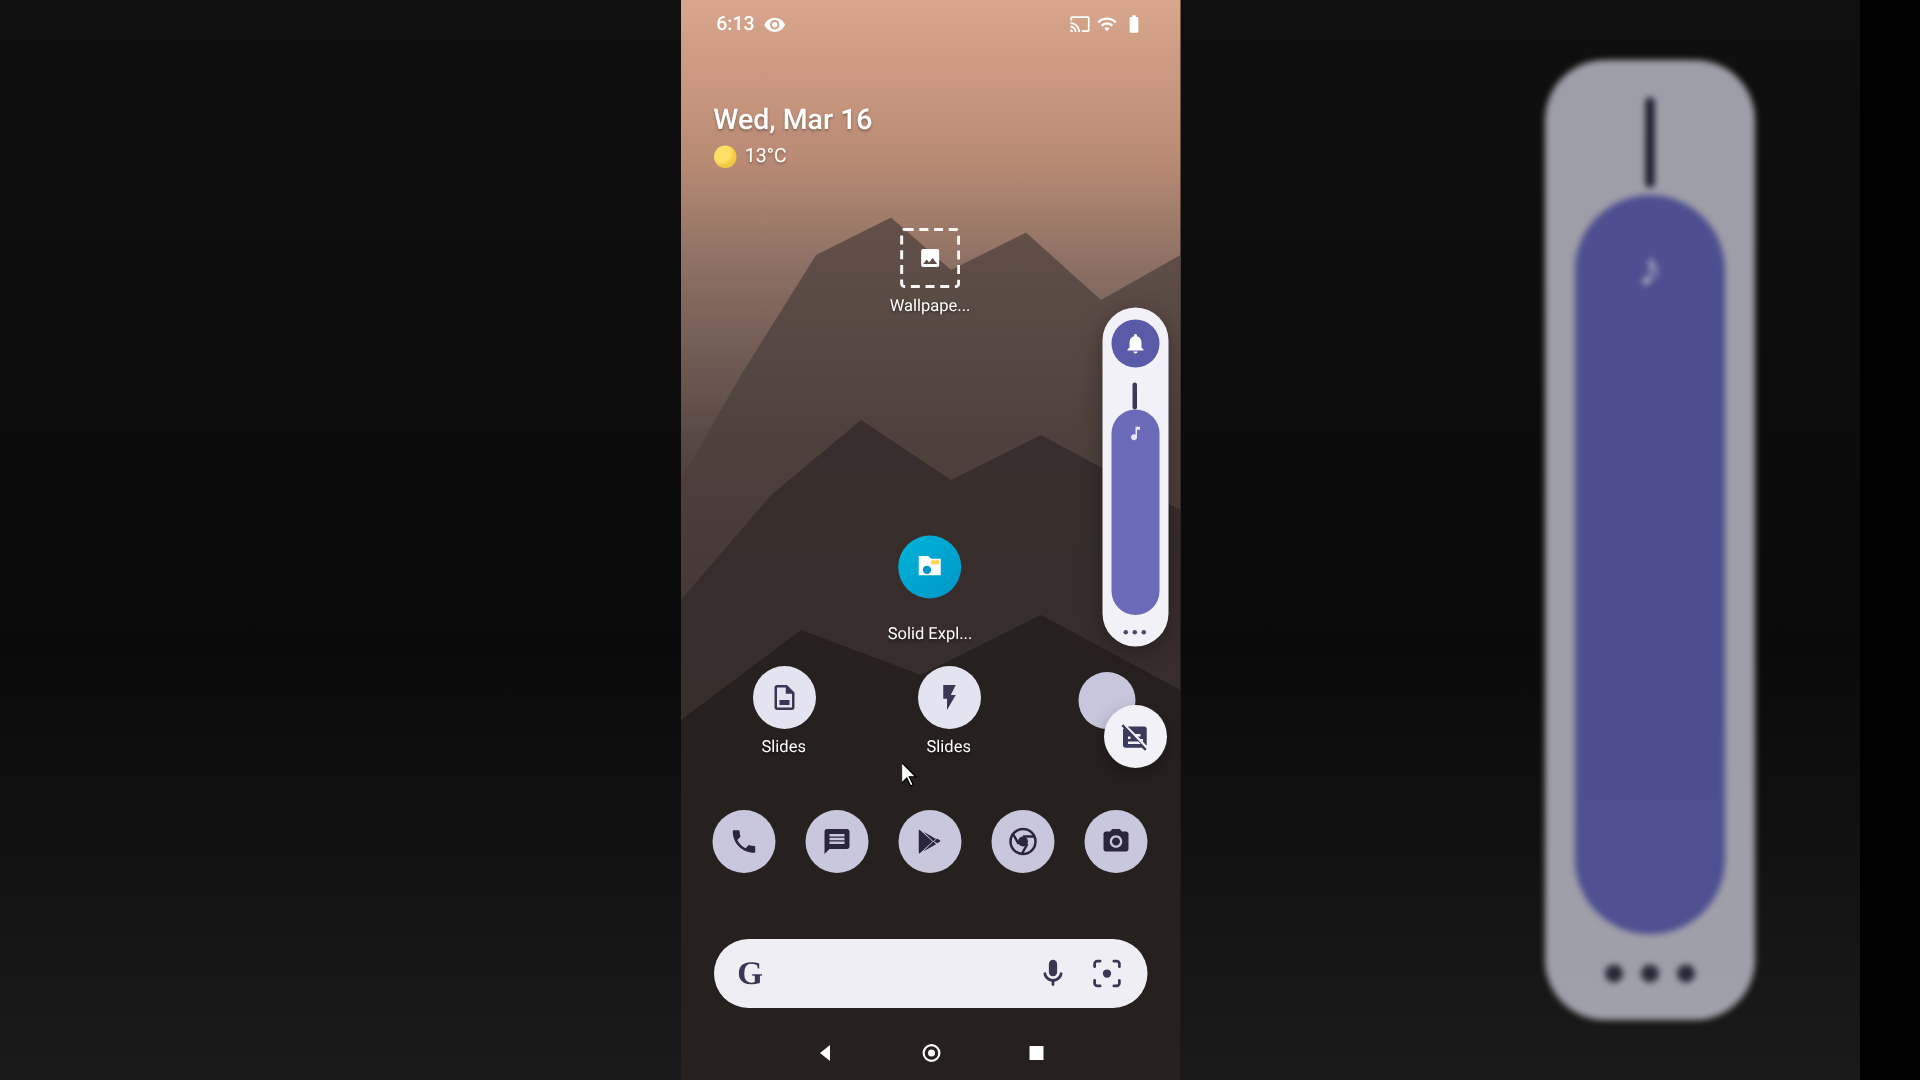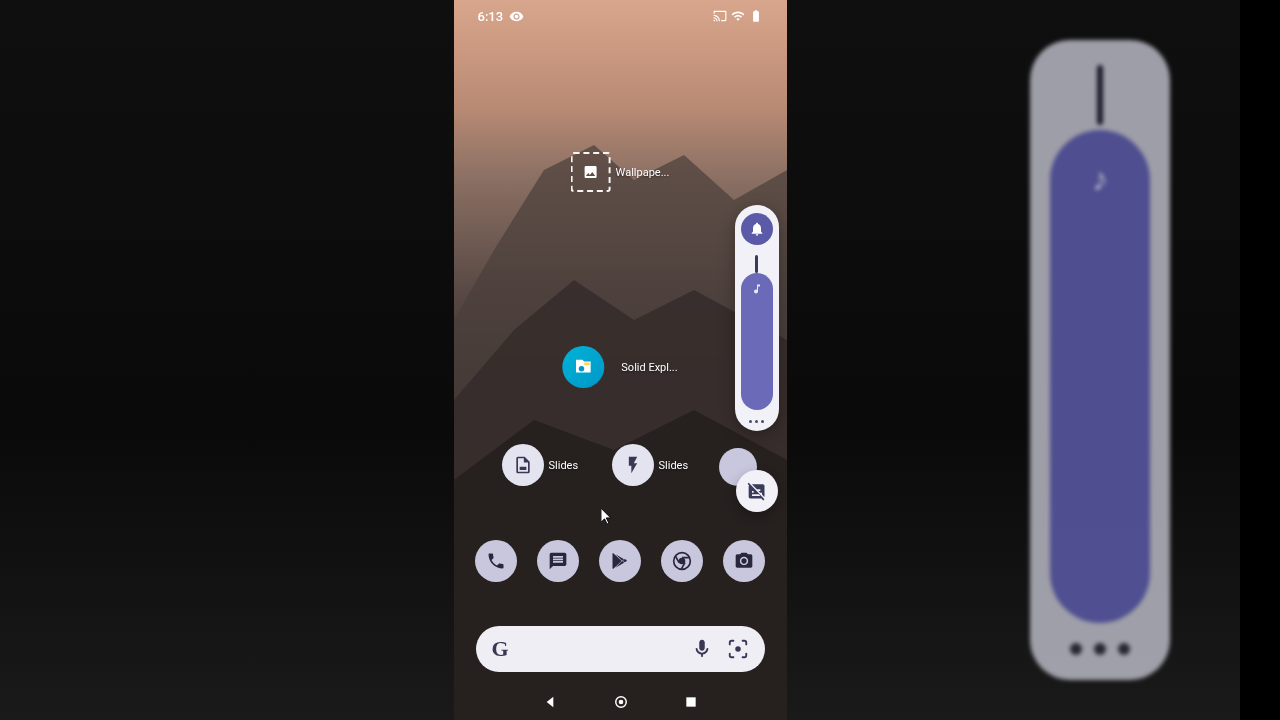--- a/index.html
+++ b/index.html
@@ -131,21 +131,21 @@
       width: 15px; height: 15px;
       border-radius: 50%;
       background: radial-gradient(circle at 35% 35%, #ffe066 40%, #f5c842 60%);
       position: relative;
     }
     
     
     .app-icon {
       position: absolute;
       display: flex;
-      flex-direction: row;
+      flex-direction: column;
       align-items: center;
       gap: 5px;
       z-index: 20;
       cursor: pointer;
     }
     .app-icon-circle {
       width: 42px; height: 42px;
       border-radius: 50%;
       display: flex;
       align-items: center;
@@ -170,21 +170,21 @@
     .wallpaper-square {
       width: 40px; height: 40px;
       border: 2.5px dashed rgba(255,255,255,0.95);
       border-radius: 3px;
       display: flex;
       align-items: center;
       justify-content: center;
     }
     .wallpaper-square svg { width: 20px; height: 16px; fill: #fff; }
     
-    .app-solid { top: 346px; left: 50%; transform: translateX(-50%); gap: 17px; }
+    .app-solid { top: 357px; left: 50%; transform: translateX(-50%); gap: 17px; }
     .solid-bg { background: linear-gradient(135deg, #00b4d8, #0096c7); }
     .solid-bg svg { width: 22px; height: 22px; }
     
     .app-slides { top: 444px; left: 36px; margin-left: 12px; }
     .app-tasker { top: 444px; left: 158px; }
     .light-circle { background: #e4e3f0; }
     .light-circle svg { width: 20px; height: 20px; fill: #3a3654; }
     
     
     .favorites {
@@ -387,20 +387,27 @@
           </svg>
         <svg viewBox="0 0 24 24">
             <path d="M1 9l2 2c4.97-4.97 13.03-4.97 18 0l2-2C16.93 2.93 7.08 2.93 1 9zm8 8l3 3 3-3c-1.65-1.66-4.34-1.66-6 0zm-4-4l2 2c2.76-2.76 7.24-2.76 10 0l2-2C15.14 9.14 8.87 9.14 5 13z"></path>
           </svg>
         <svg viewBox="0 0 24 24">
             <path d="M15.67 4H14V2h-4v2H8.33C7.6 4 7 4.6 7 5.33v15.33C7 21.4 7.6 22 8.33 22h7.33c.74 0 1.34-.6 1.34-1.33V5.33C17 4.6 16.4 4 15.67 4z"></path>
           </svg>
       </div>
     </div>
 
+    <div class="date-widget">
+      <div class="date-text">Wed, Mar 16</div>
+      <div class="weather-row">
+        <span class="weather-icon"></span>
+        <span>13°C</span>
+      </div>
+    </div>
 
     <div class="app-icon wallpaper-picker">
       <div class="wallpaper-square">
         <svg viewBox="0 0 24 24">
             <path d="M21 19V5c0-1.1-.9-2-2-2H5c-1.1 0-2 .9-2 2v14c0 1.1.9 2 2 2h14c1.1 0 2-.9 2-2zM8.5 13.5l2.5 3.01L14.5 12l4.5 6H5l3.5-4.5z"></path>
           </svg>
       </div>
       <span class="app-label">Wallpape...</span>
     </div>
 

